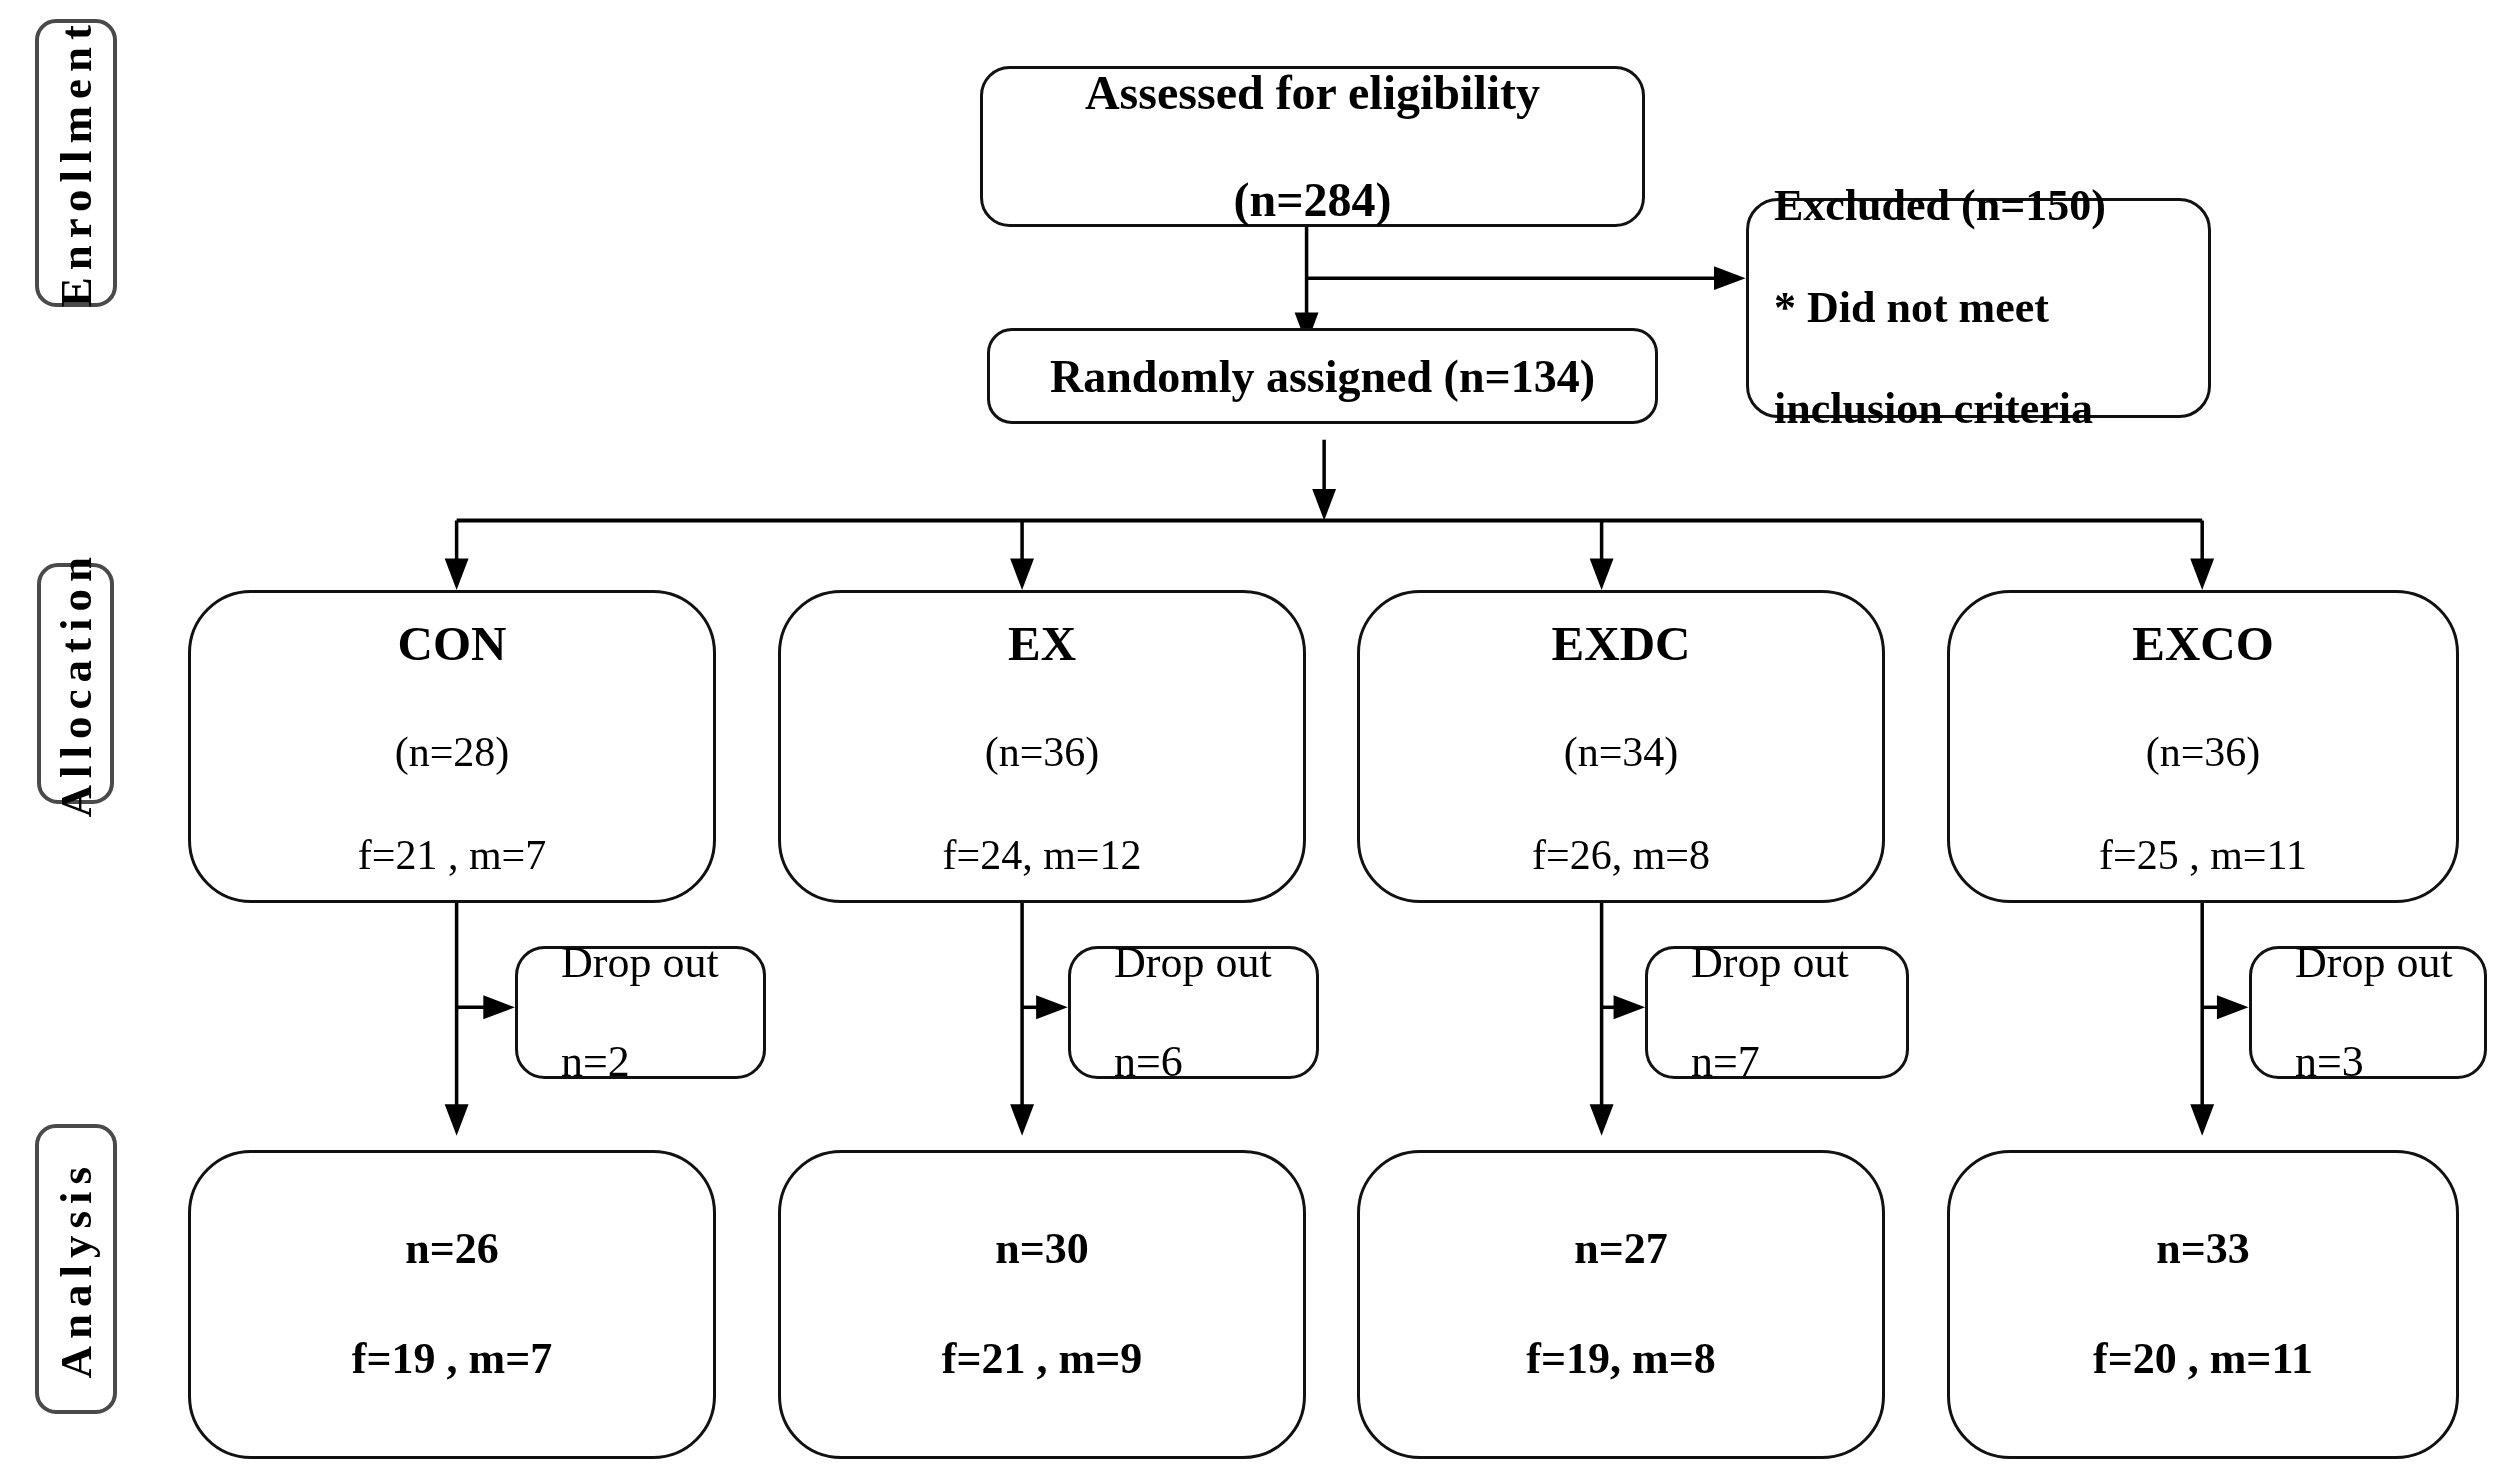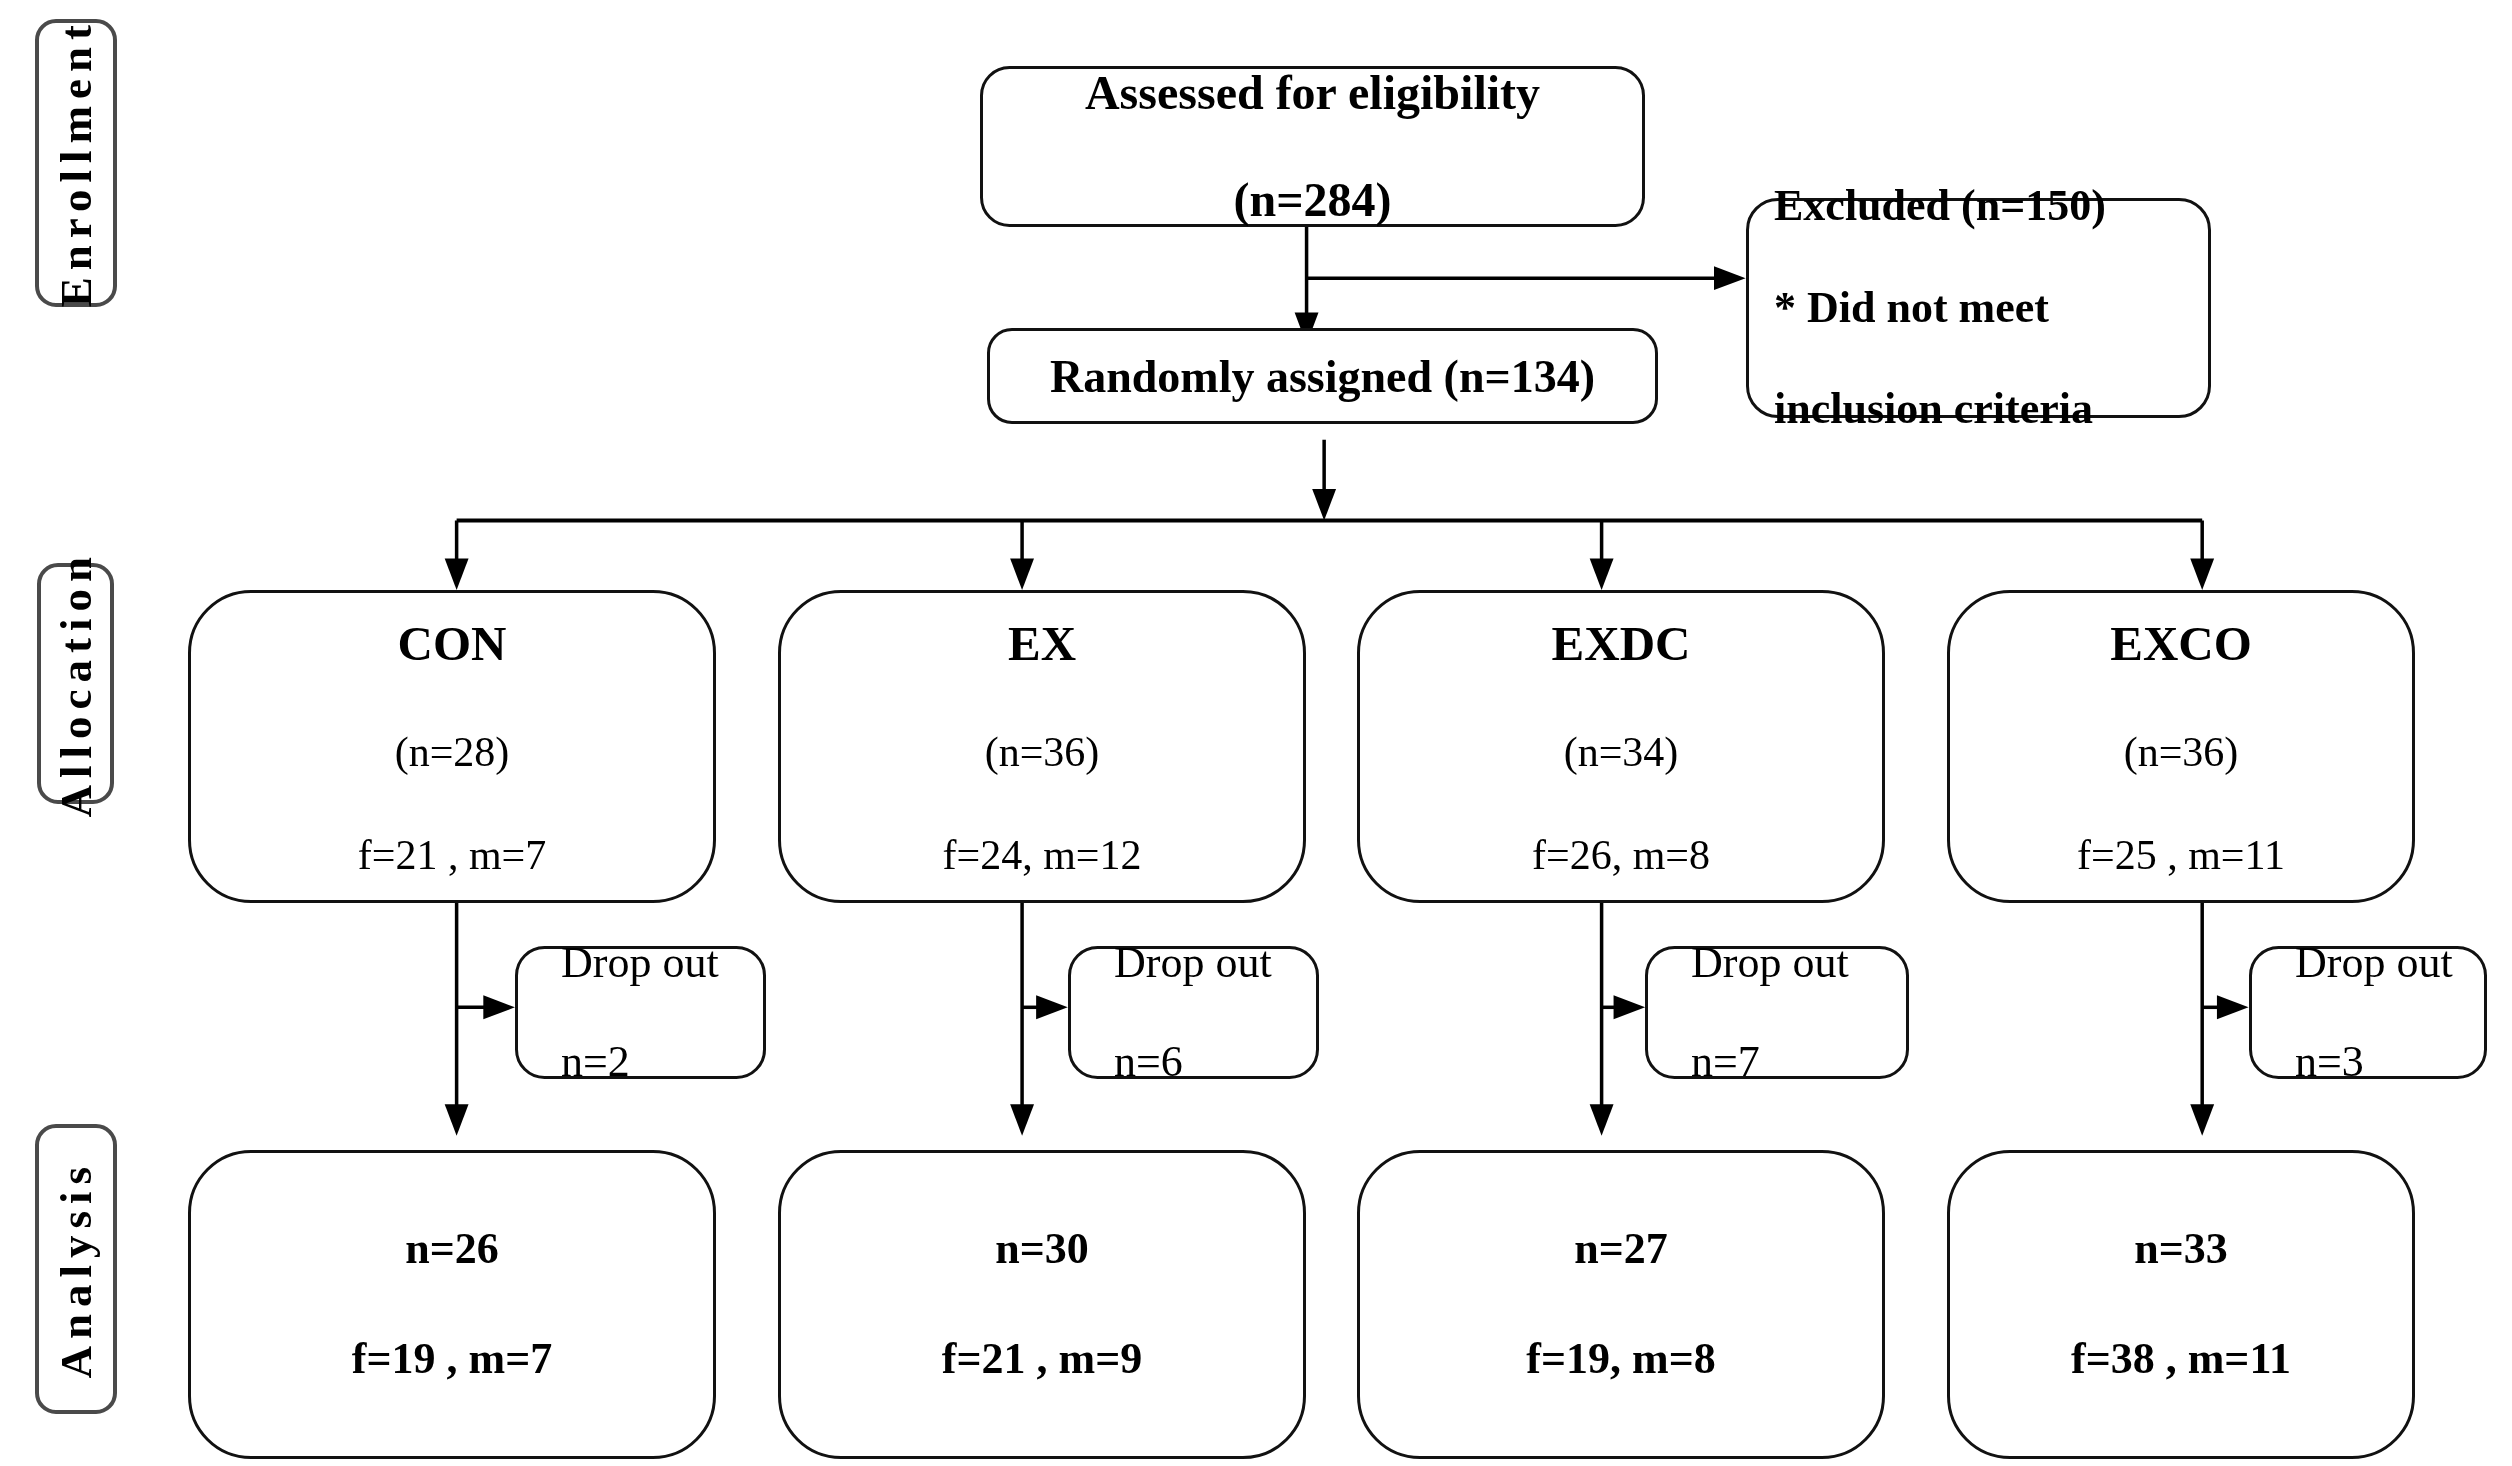--- a/index.html
+++ b/index.html
@@ -60,21 +60,21 @@
   .alloc{top:590px;height:313px;border-radius:63px;font-size:42px;line-height:1.62;}
   .alloc .g-name{font-weight:bold;font-size:49px;}
   .dropout{top:946px;height:133px;border-radius:29.5px;
     align-items:flex-start;text-align:left;padding-left:43px;
     font-size:44px;line-height:1.45;}
   .analysis{top:1136px;height:309px;border-radius:63px;
     font-weight:bold;font-size:44px;line-height:1.7;margin-top:14px;}
   .col0{left:188px;width:528px;}
   .col1{left:778px;width:528px;}
   .col2{left:1357px;width:528px;}
-  .col3{left:1947px;width:468px;}
+  .col3{left:1947px;width:512px;}
   .drop0{left:515px;width:251px;}
   .drop1{left:1068px;width:251px;}
   .drop2{left:1645px;width:264px;}
   .drop3{left:2249px;width:238px;}
   .stage-enrollment{left:35px;top:19px;width:82px;height:288px;}
   .stage-allocation{left:37px;top:563px;width:77px;height:241px;}
   .stage-analysis{left:35px;top:1124px;width:82px;height:290px;}
 </style>
 </head>
 <body>
@@ -192,17 +192,17 @@
   <div class="box analysis col1">
     <div>n=30</div>
     <div>f=21 , m=9</div>
   </div>
   <div class="box analysis col2">
     <div>n=27</div>
     <div>f=19, m=8</div>
   </div>
   <div class="box analysis col3">
     <div>n=33</div>
-    <div>f=38 , m=11</div>
+    <div>f=20 , m=11</div>
   </div>
 
 </div>
 
 
 </body></html>

